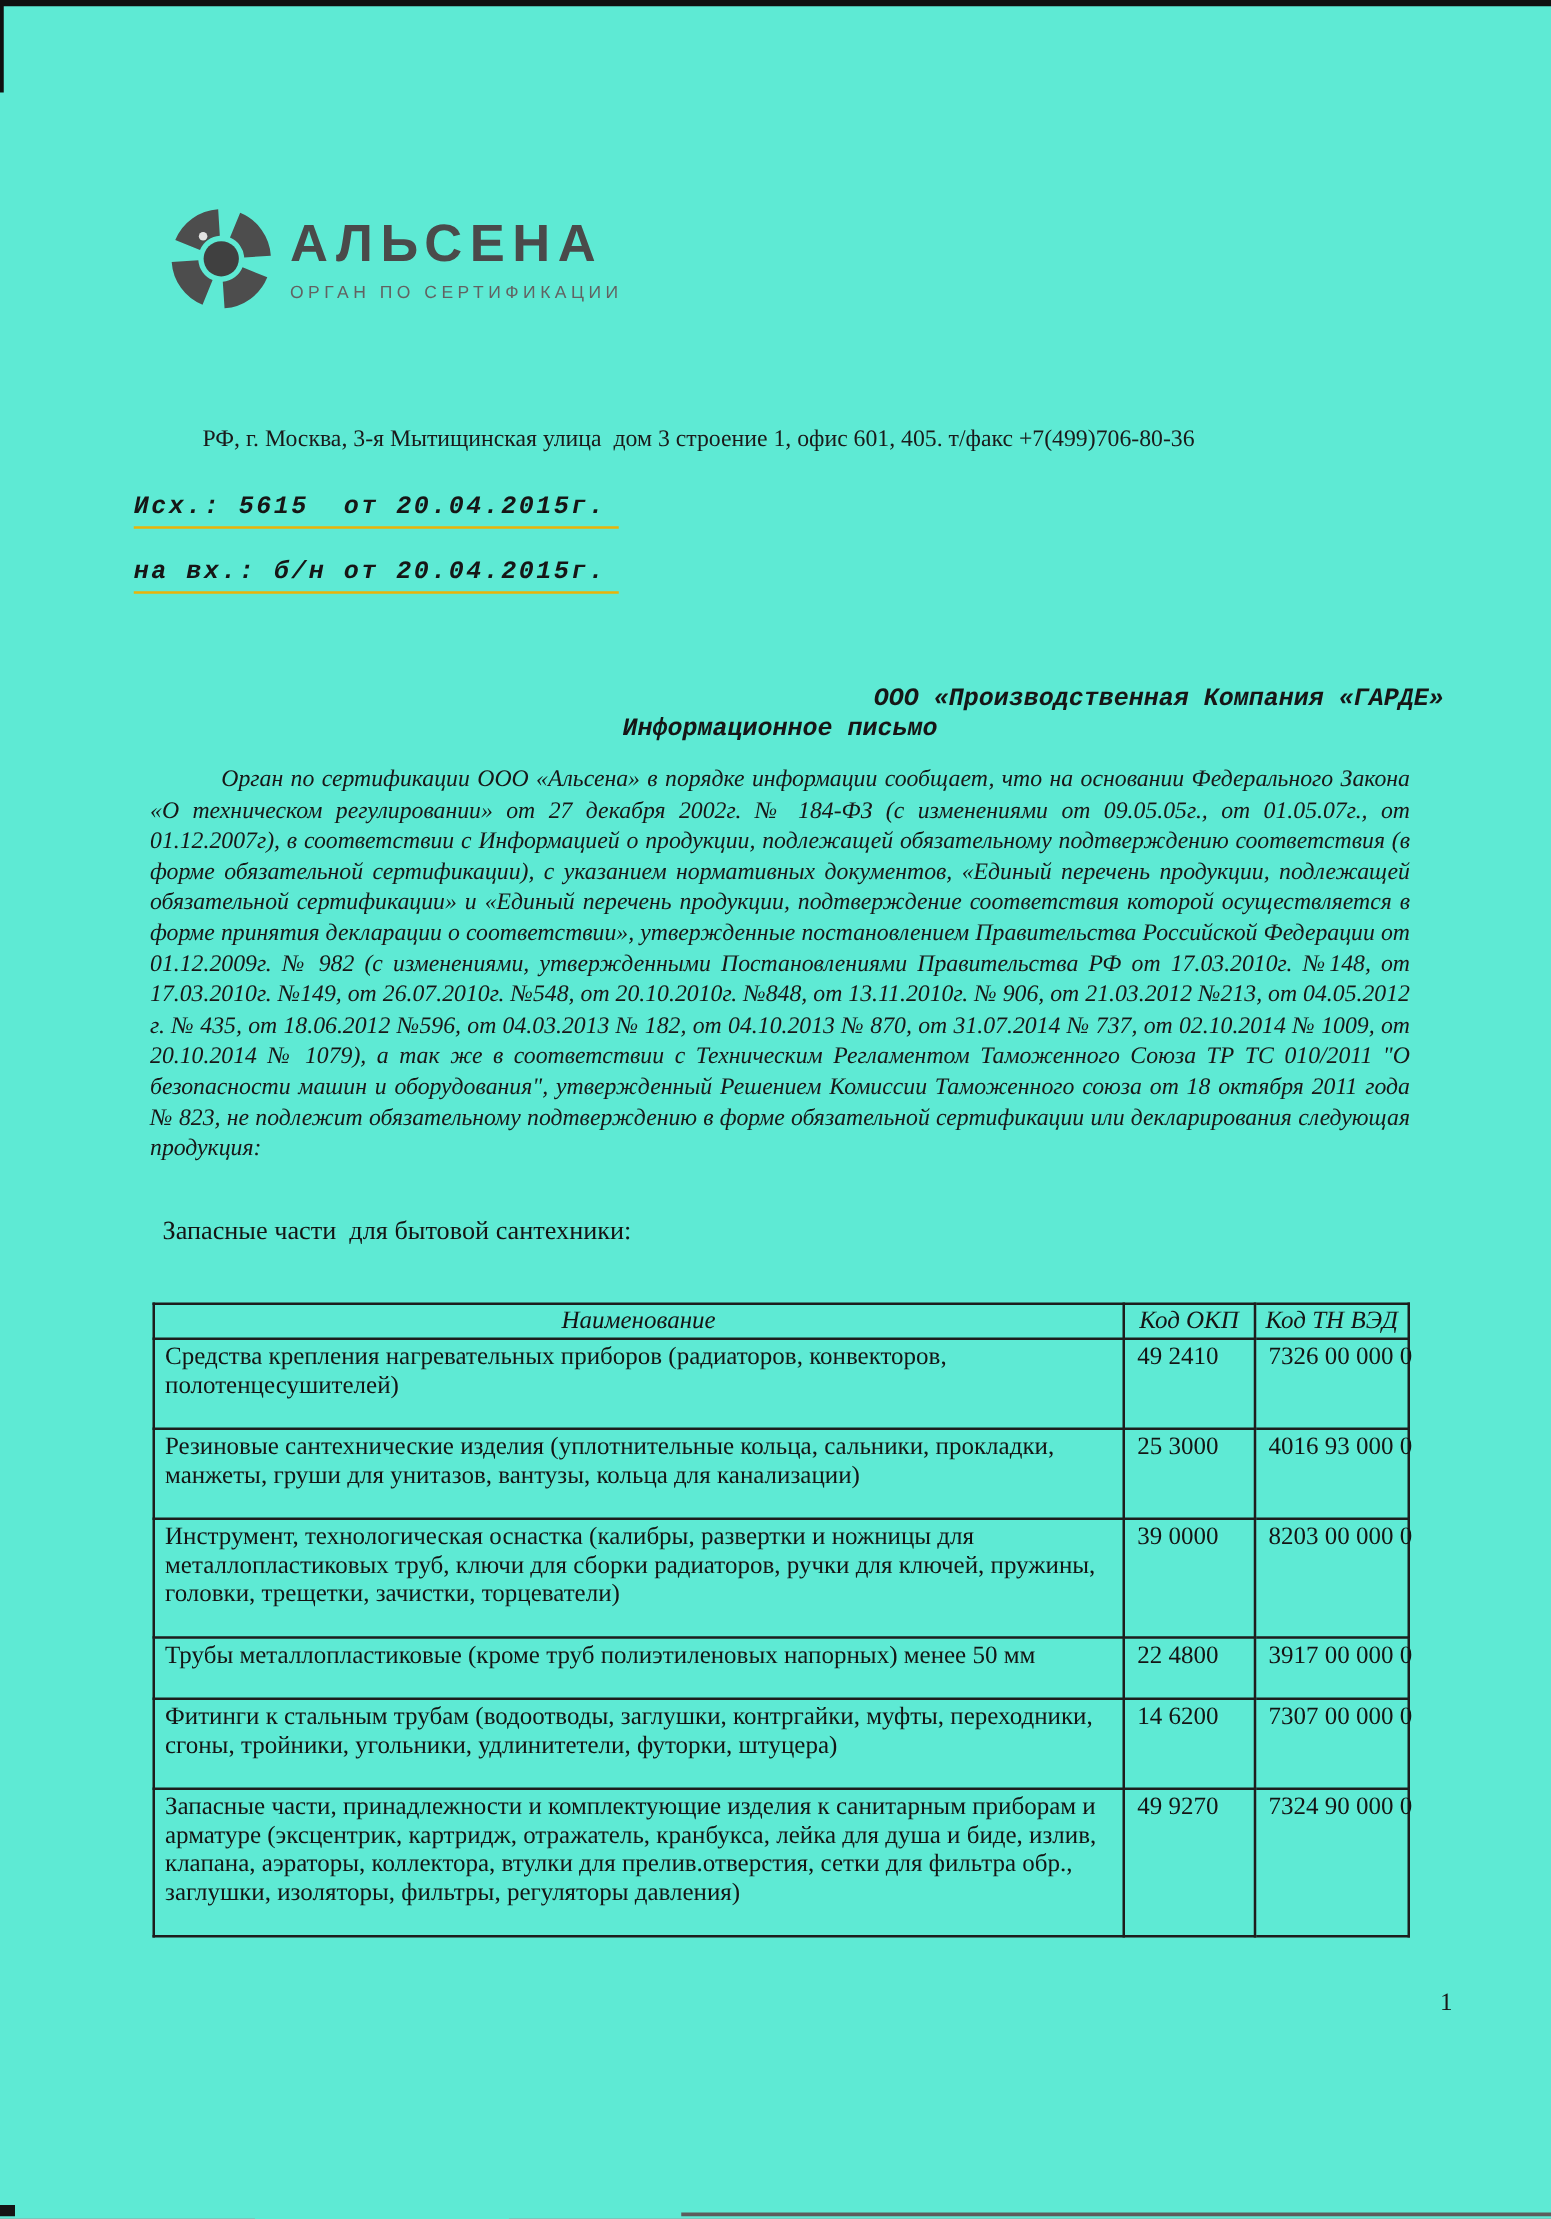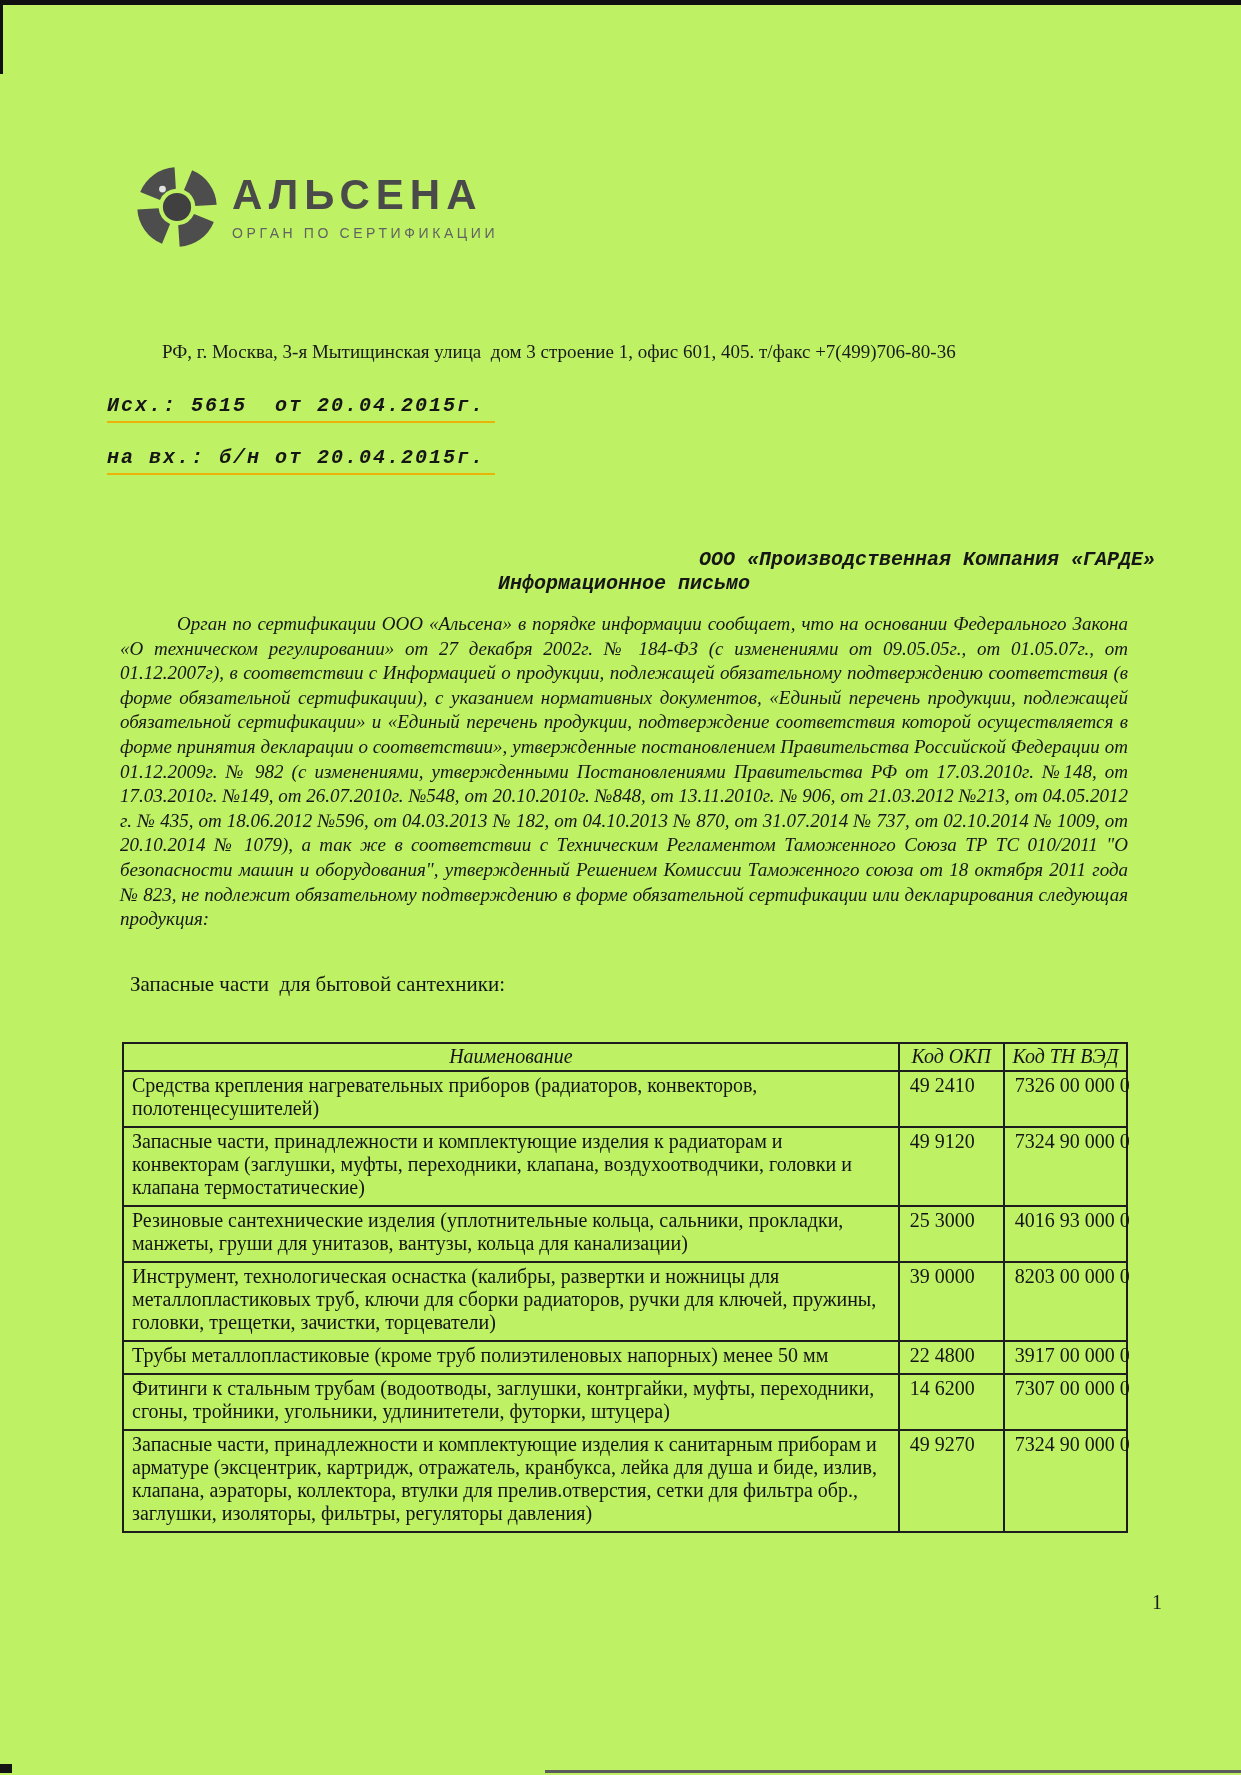--- a/index.html
+++ b/index.html
@@ -1,18 +1,18 @@
 <!DOCTYPE html>
 <html><head>
 <meta charset="utf-8">
 <style>
   html,body { margin:0; padding:0; background:#9a9a9a; }
   .page {
     position:relative; width:1241px; height:1775px;
-    background:#bef264; overflow:hidden;
+    background:#5eead4; overflow:hidden;
     font-family:"Liberation Serif","DejaVu Serif",serif;
     color:#1c1c1c; margin:0 auto;
   }
   
   .edge-top    { position:absolute; left:0; top:0; width:1241px; height:5px; background:#101010; }
   .edge-left   { position:absolute; left:0; top:0; width:3px; height:74px; background:#101010; }
   .edge-bottom { position:absolute; left:545px; top:1770px; width:696px; height:3px; background:#5c5c5c; }
   .edge-corner { position:absolute; left:0; top:1764px; width:12px; height:9px; background:#151515; }
 
   
@@ -77,21 +77,21 @@
   .goods-table th, .goods-table td {
     border:2px solid #1d1d1d; vertical-align:top;margin-left:22px;
   }
   .goods-table th {
     font-style:italic; font-weight:normal; text-align:center;
     padding:1px 4px 2px 4px;
   }
   .col-name  { width:768px; }
   .col-okp   { width:104px; }
   .col-tnved { width:122px; }
-  td.cell-name  { padding:2px 8px 6px 8px;font-family:Liberation Serif, serif; }
+  td.cell-name  { padding:2px 8px 22px 8px;font-family:Liberation Serif, serif; }
   td.cell-code  { padding:2px 2px 2px 10px; white-space:pre; }
 
   .page-number {
     position:absolute; left:1152px; top:1591px;
     font-size:20px; color:#1a1a1a;
   }
 </style>
 </head>
 <body>
 
@@ -142,25 +142,20 @@
         <th>Наименование</th>
         <th>Код ОКП</th>
         <th>Код ТН ВЭД</th>
       </tr>
       <tr>
         <td class="cell-name">Средства крепления нагревательных приборов (радиаторов, конвекторов, полотенцесушителей)</td>
         <td class="cell-code">49 2410</td>
         <td class="cell-code">7326 00 000 0</td>
       </tr>
       <tr>
-        <td class="cell-name">Запасные части, принадлежности  и  комплектующие изделия к радиаторам и конвекторам (заглушки, муфты, переходники, клапана, воздухоотводчики,  головки и клапана  термостатические)</td>
-        <td class="cell-code">49 9120</td>
-        <td class="cell-code">7324 90 000 0</td>
-      </tr>
-      <tr>
         <td class="cell-name">Резиновые сантехнические изделия (уплотнительные кольца, сальники, прокладки, манжеты, груши для унитазов, вантузы, кольца для канализации)</td>
         <td class="cell-code">25 3000</td>
         <td class="cell-code">4016 93 000 0</td>
       </tr>
       <tr>
         <td class="cell-name">Инструмент, технологическая оснастка (калибры, развертки  и ножницы для металлопластиковых труб, ключи для сборки радиаторов, ручки для ключей, пружины, головки, трещетки, зачистки, торцеватели)</td>
         <td class="cell-code">39 0000</td>
         <td class="cell-code">8203 00 000 0</td>
       </tr>
       <tr>

